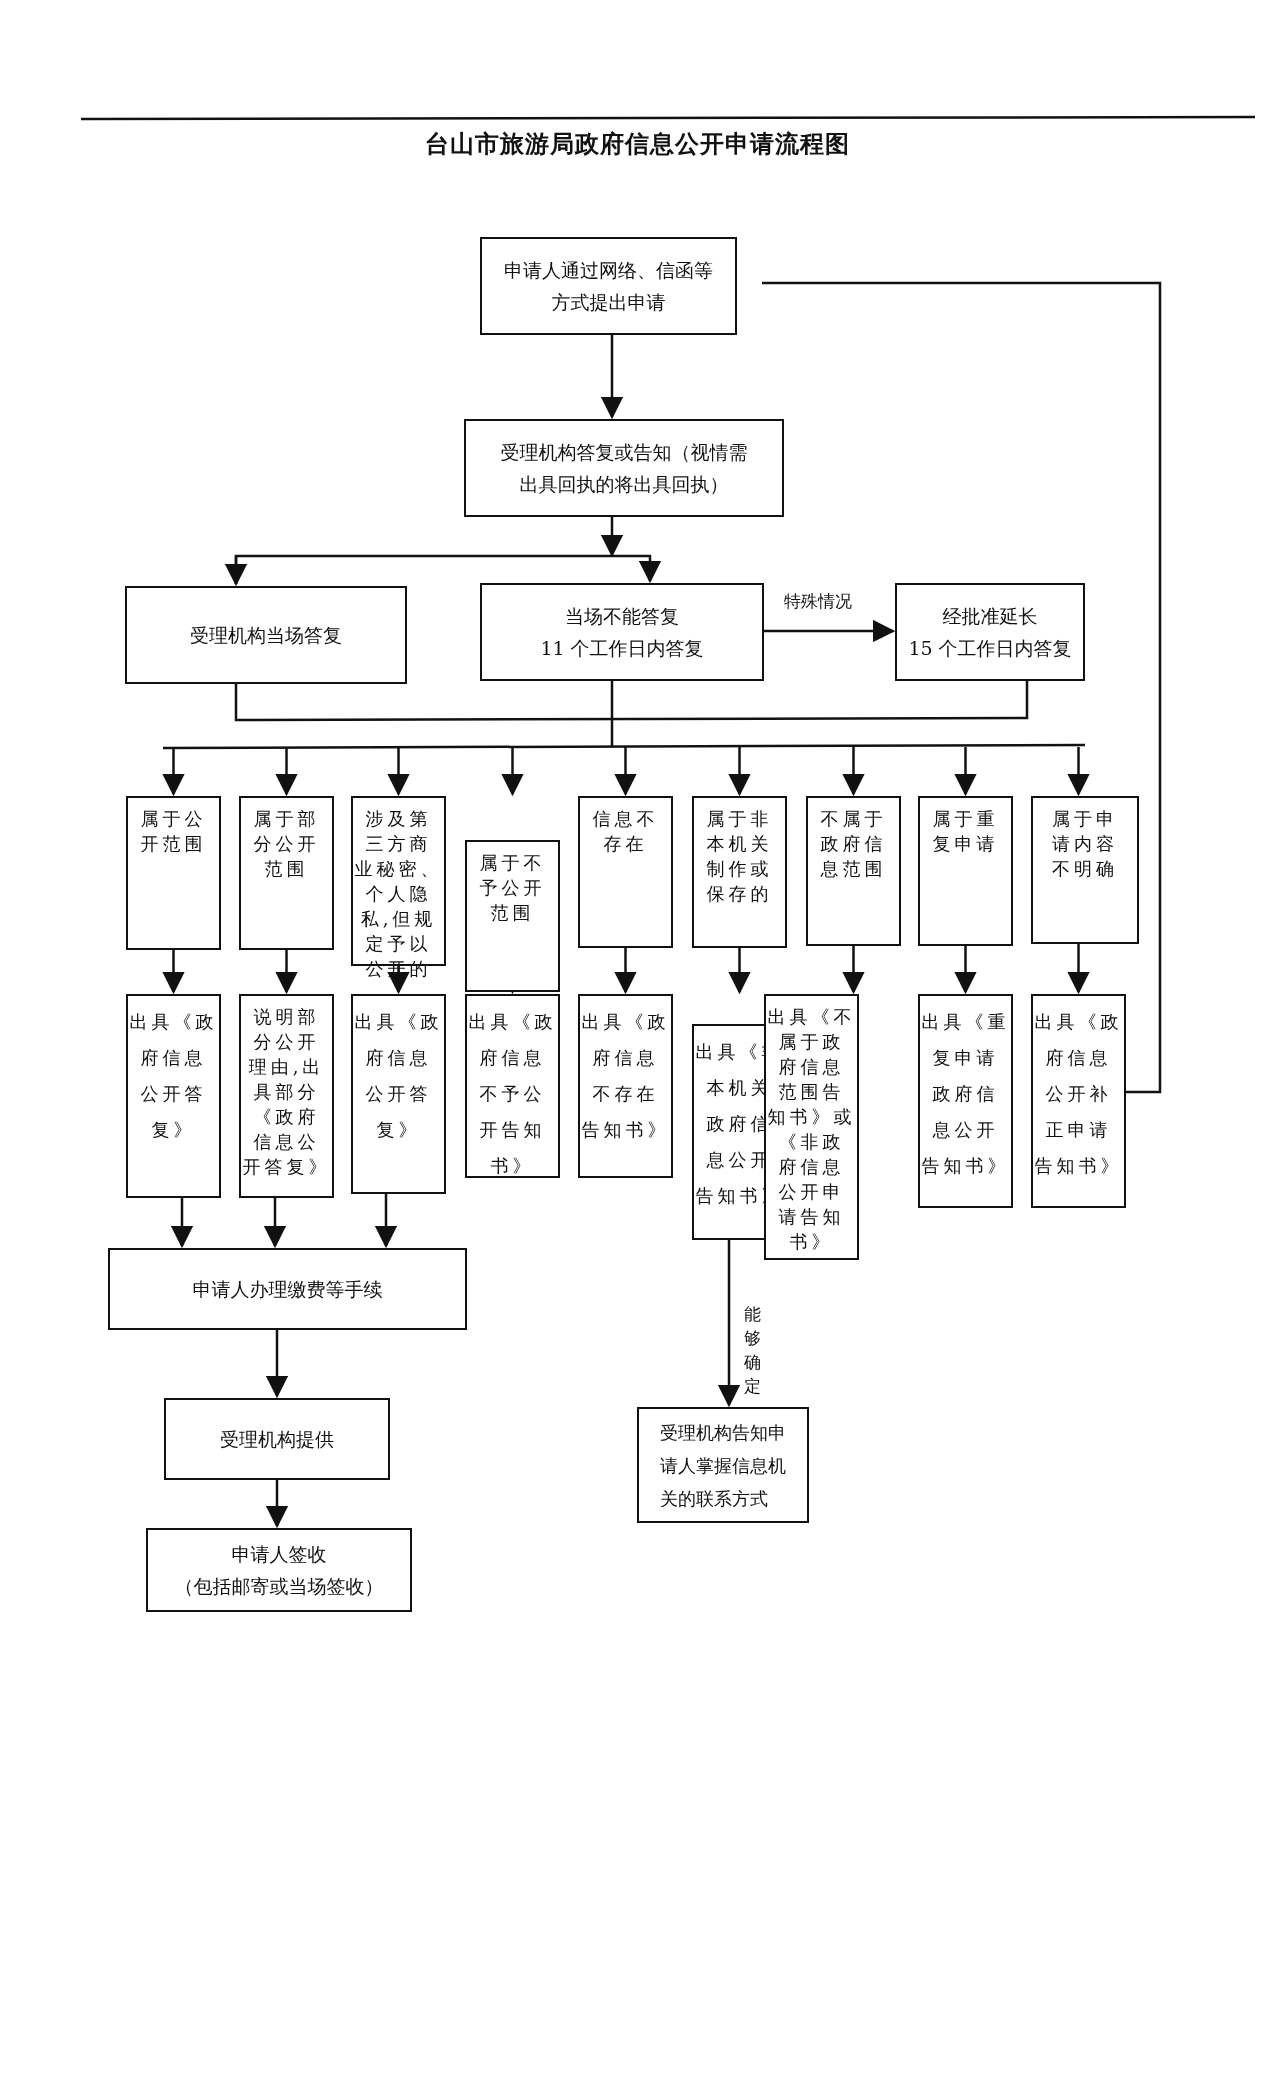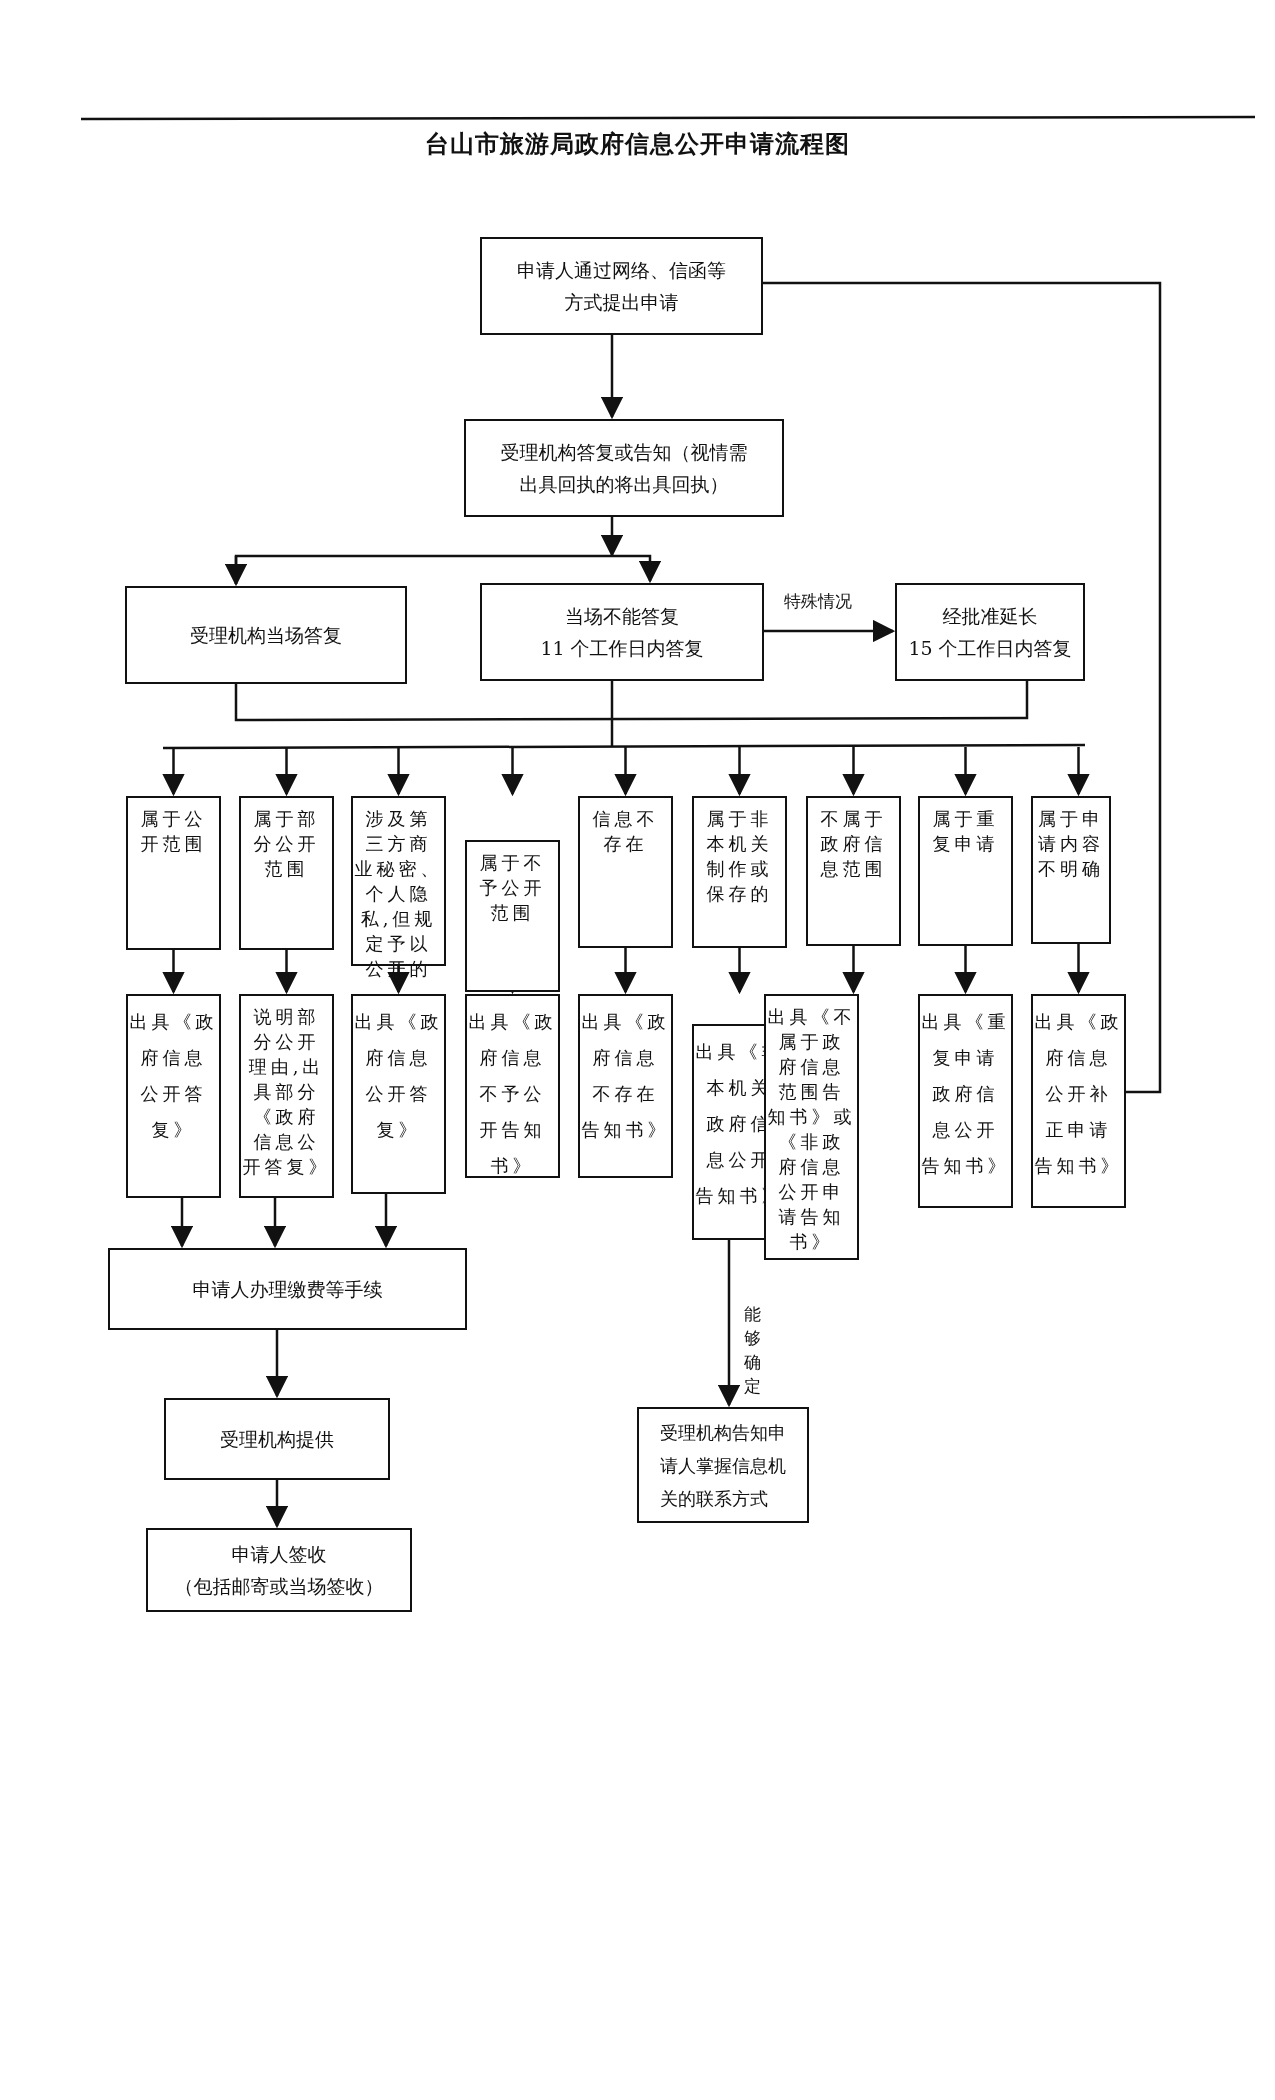--- a/index.html
+++ b/index.html
@@ -70,21 +70,21 @@
     <line x1="275" y1="1198" x2="275" y2="1246" marker-end="url(#arr)"></line>
     <line x1="386" y1="1194" x2="386" y2="1246" marker-end="url(#arr)"></line>
     <line x1="277" y1="1328" x2="277" y2="1396" marker-end="url(#arr)"></line>
     <line x1="277" y1="1478" x2="277" y2="1526" marker-end="url(#arr)"></line>
     <line x1="729" y1="1210" x2="729" y2="1405" marker-end="url(#arr)"></line>
   </g>
 </svg>
 
 <div class="title">台山市旅游局政府信息公开申请流程图</div>
 
-<div class="box" style="left:480px;top:237px;width:283px;height:98px;">
+<div class="box" style="left:480px;top:237px;width:257px;height:98px;">
   <div class="txt">申请人通过网络、信函等
 方式提出申请</div>
 </div>
 <div class="box" style="left:464px;top:419px;width:320px;height:98px;">
   <div class="txt">受理机构答复或告知（视情需
 出具回执的将出具回执）</div>
 </div>
 <div class="box" style="left:125px;top:586px;width:282px;height:98px;">
   <div class="txt">受理机构当场答复</div>
 </div>
@@ -194,21 +194,21 @@
       <div class="txt">属于重
 复申请</div>
     </div>
     <div class="box top res" style="left: 918px; top: 994px; width: 95px; height: 214px;">
       <div class="txt">出具《重
 复申请
 政府信
 息公开
 告知书》</div>
     </div>
-    <div class="box top col" style="left: 1031px; top: 796px; width: 80px; height: 148px;">
+    <div class="box top col" style="left: 1031px; top: 796px; width: 108px; height: 148px;">
       <div class="txt">属于申
 请内容
 不明确</div>
     </div>
     <div class="box top res" style="left: 1031px; top: 994px; width: 95px; height: 214px;">
       <div class="txt">出具《政
 府信息
 公开补
 正申请
 告知书》</div>

